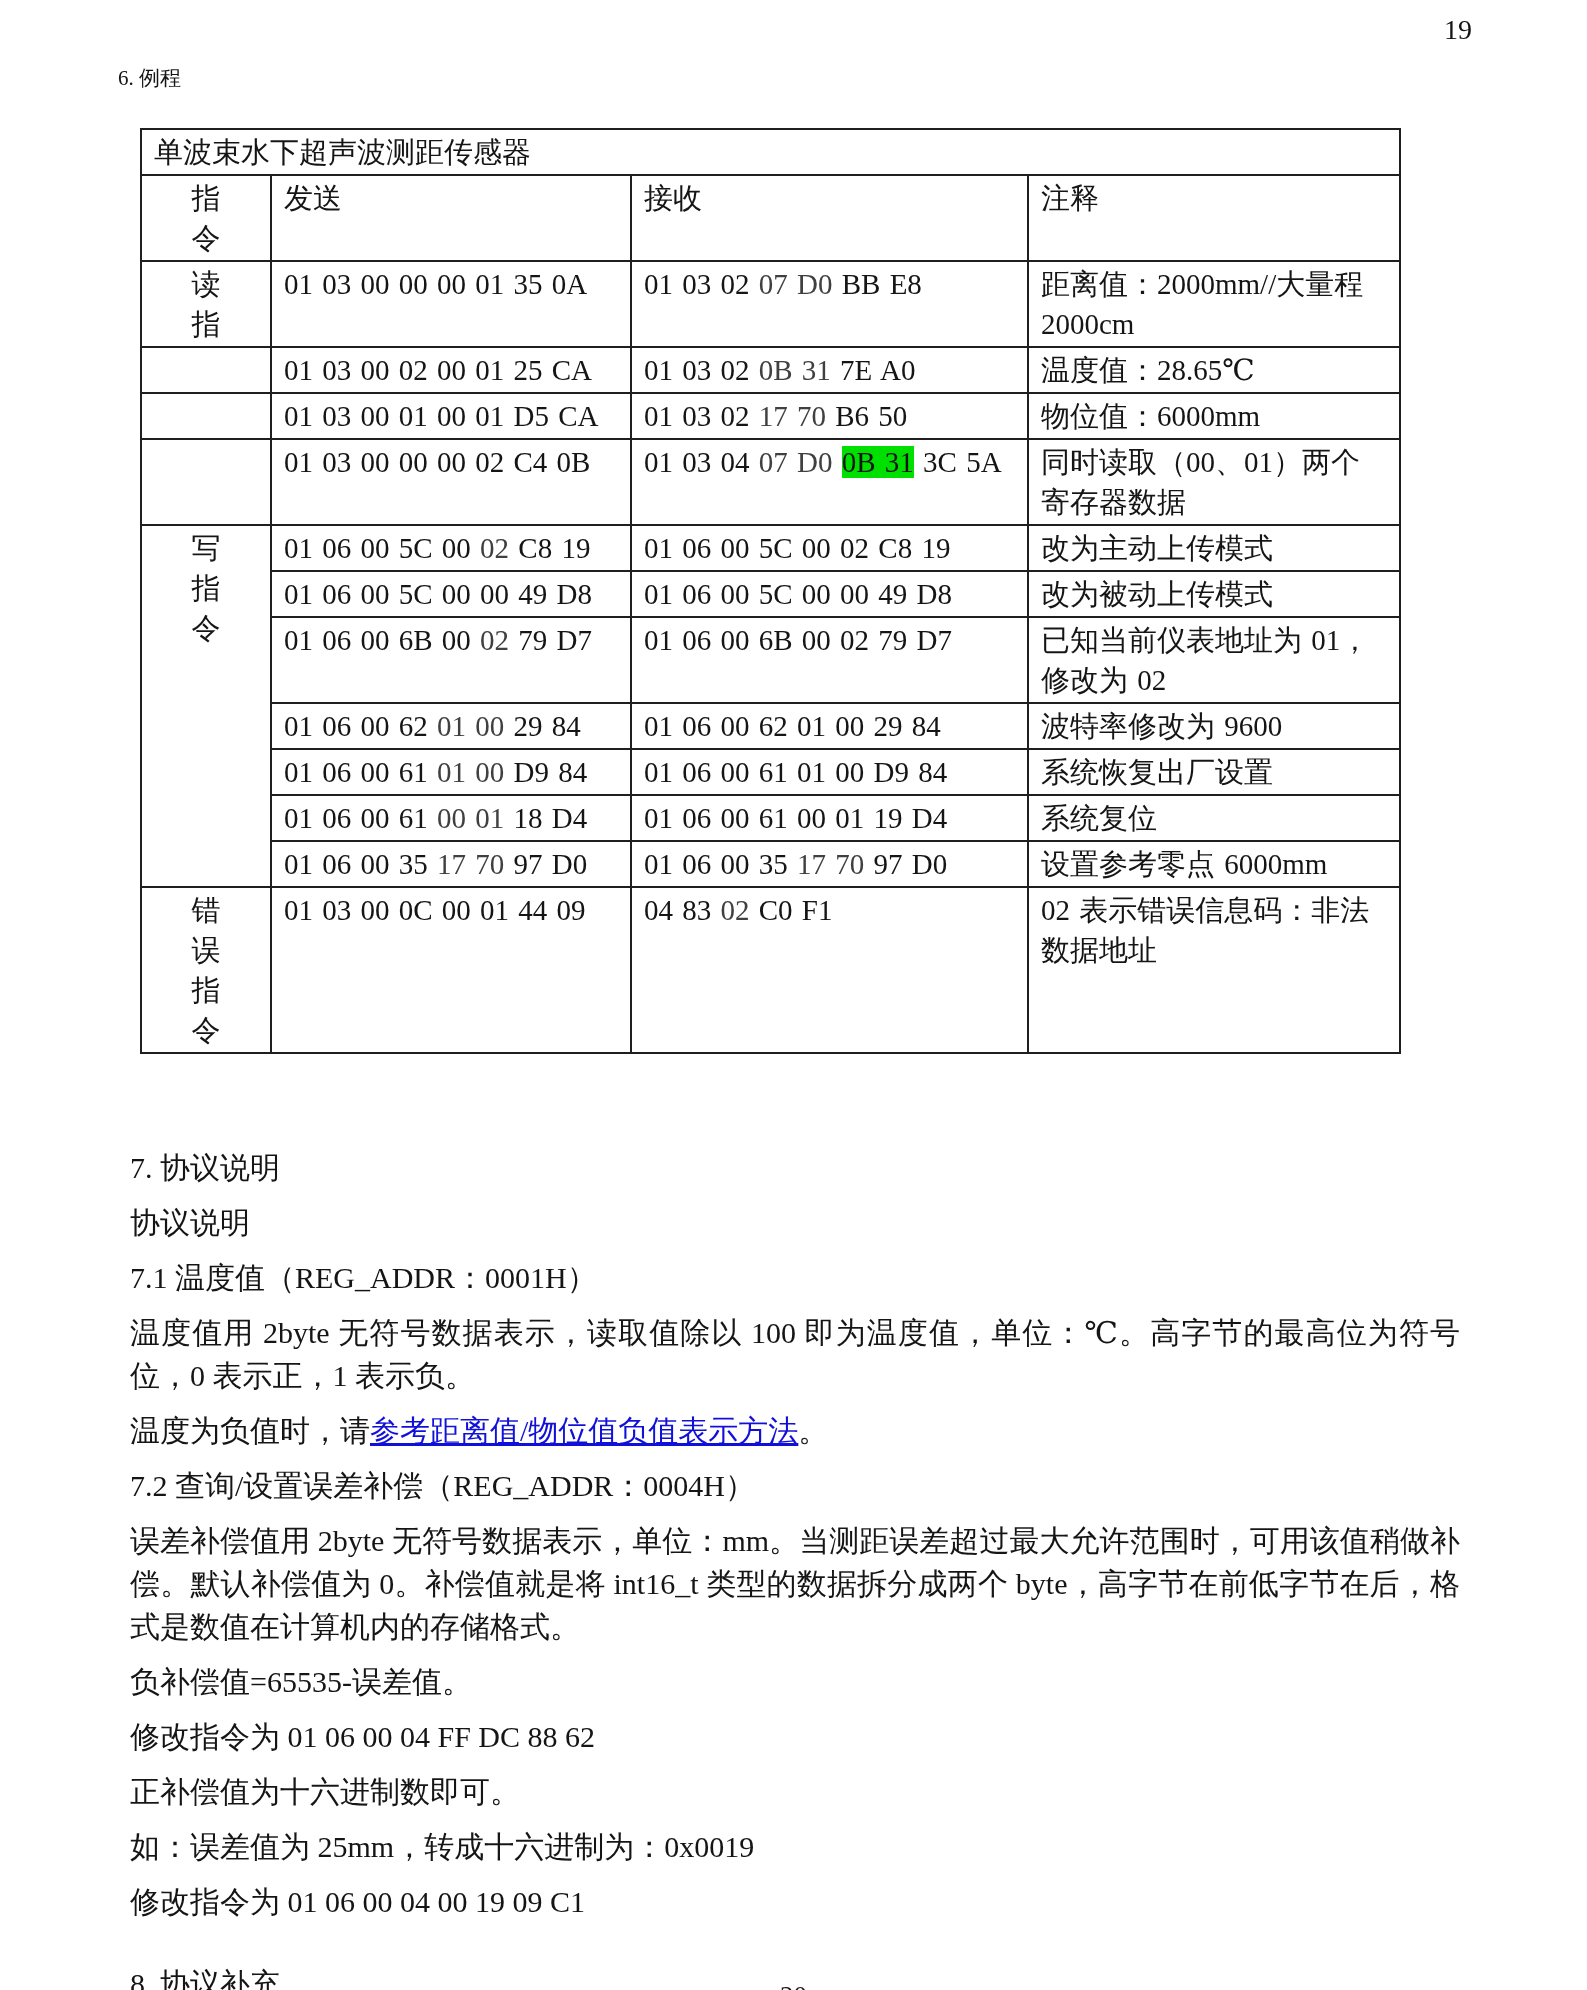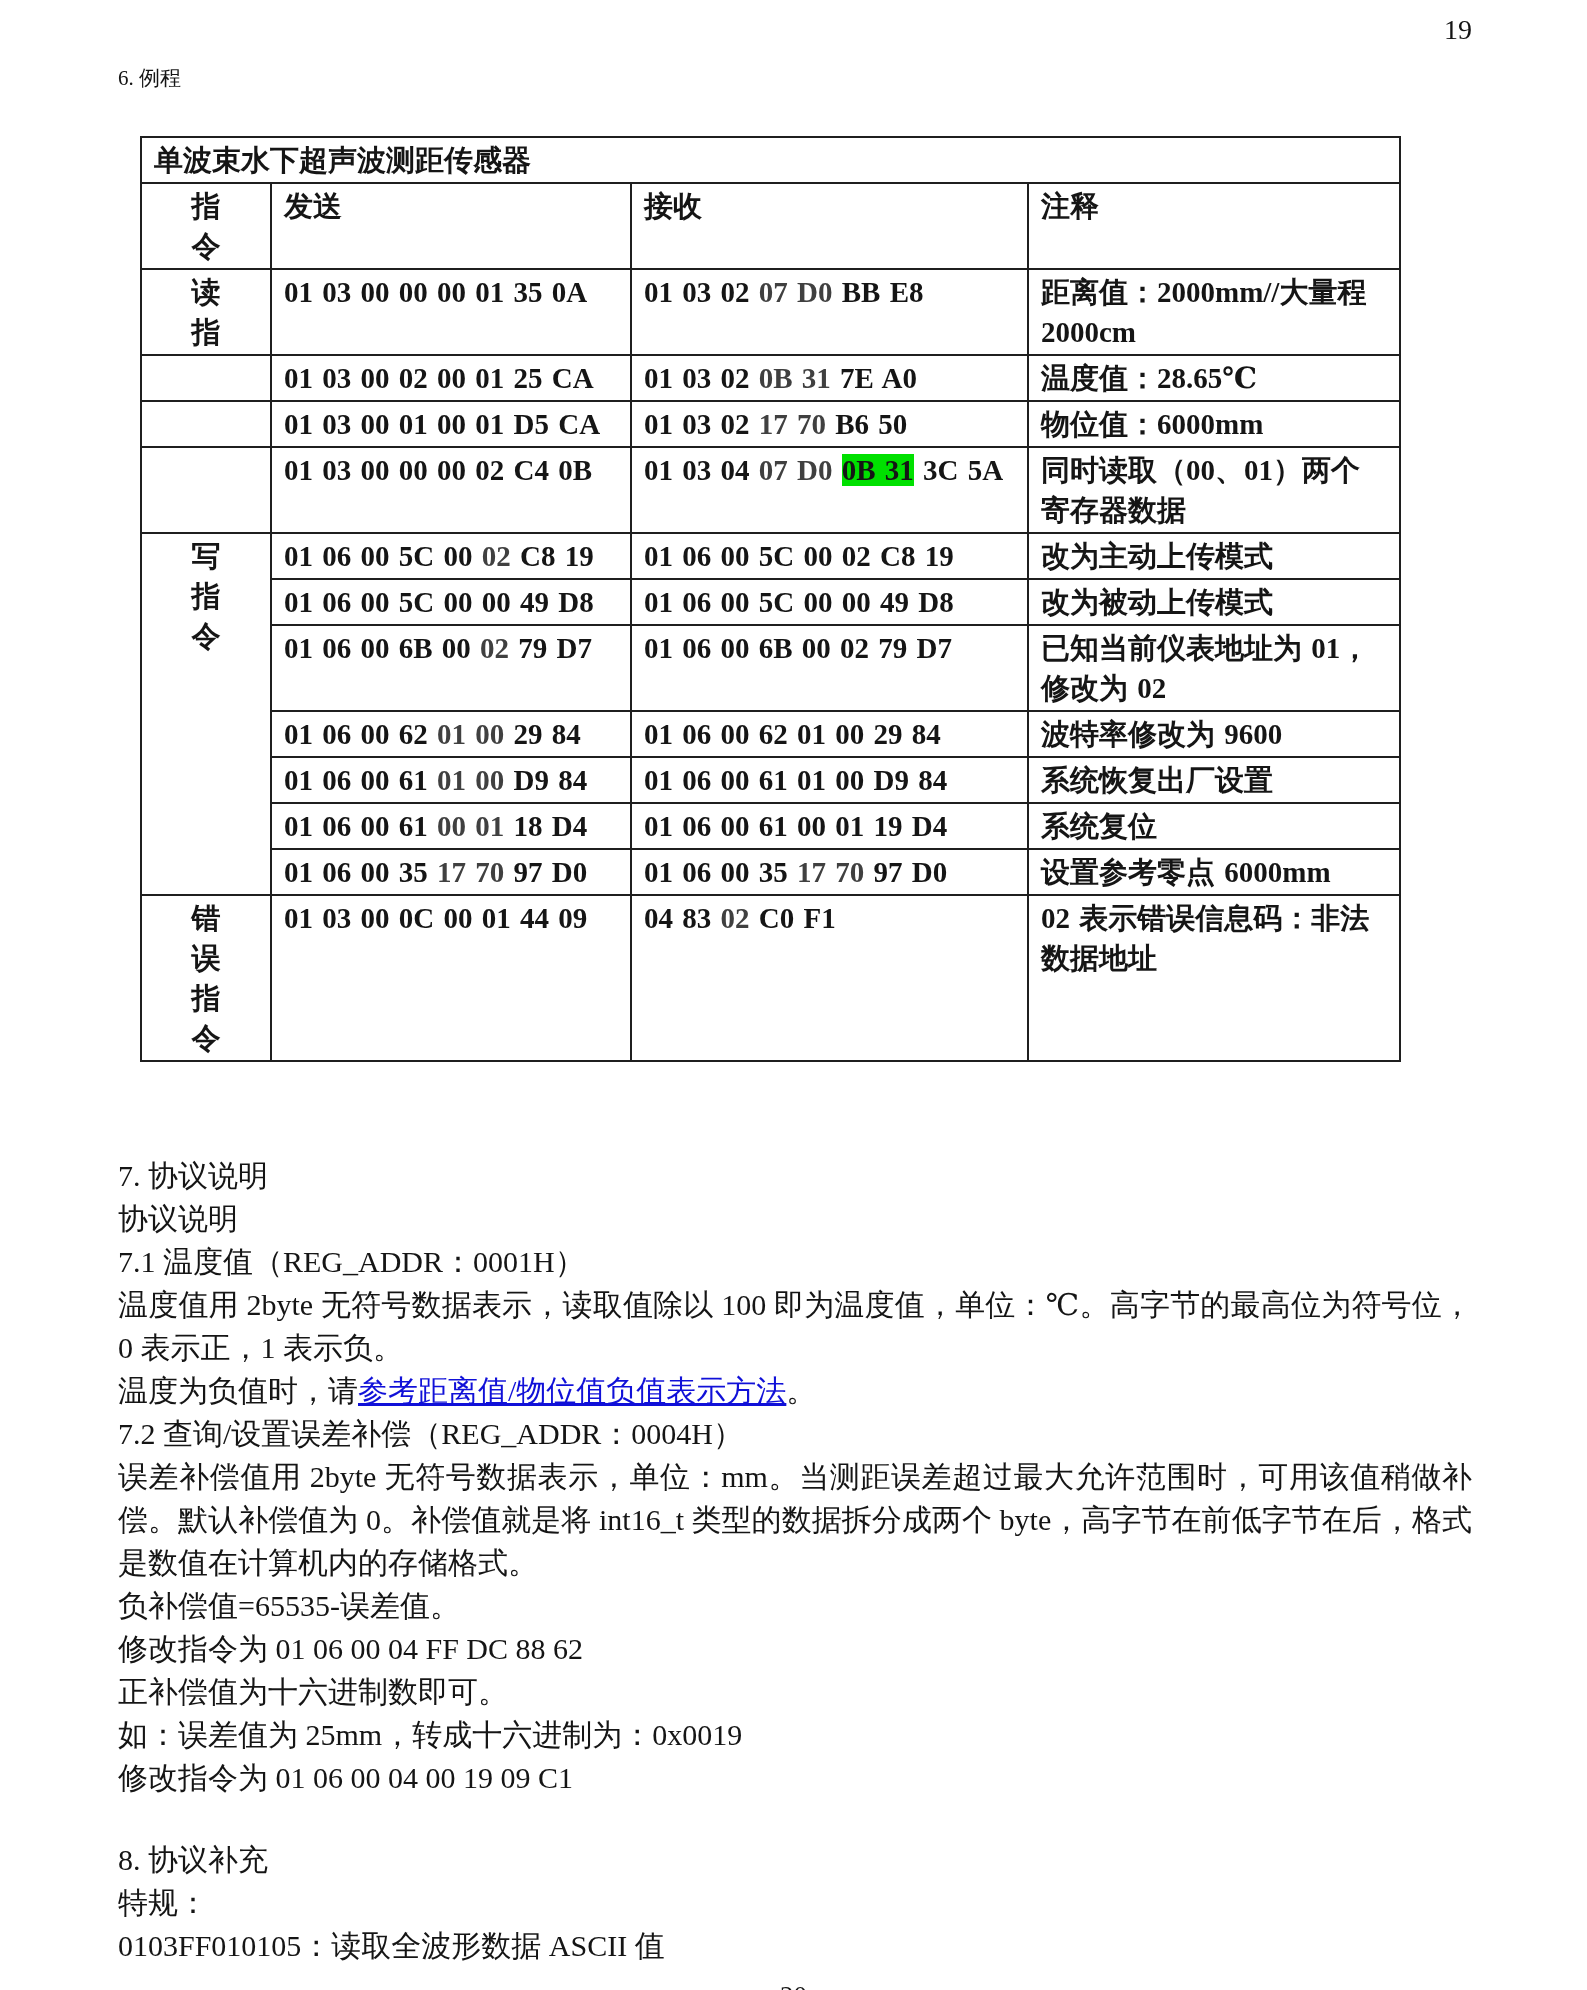--- a/index.html
+++ b/index.html
@@ -5,35 +5,35 @@
   html,body{margin:0;padding:0;}
   body{
     width:1587px;height:1990px;position:relative;overflow:hidden;
     background:#ffffff;color:#151515;
     font-family:"Liberation Serif","DejaVu Serif",serif;
   }
   .doc{padding:14px 115px 0 118px;}
   .pageno{text-align:right;font-size:28px;line-height:32px;margin:0;}
   .h-sec{font-size:21px;line-height:40px;font-weight:normal;margin:12px 0 0 0;}
   
-  table.cmd{border-collapse:collapse;table-layout:fixed;width:1259px;margin:38px 0 0 22px;font-weight:bold;}
+  table.cmd{border-collapse:collapse;table-layout:fixed;width:1259px;margin:30px 0 0 22px;}
   table.cmd td{
     border:2px solid #1f1f1f;padding:2px 12px;
     font-size:29px;line-height:40px;vertical-align:top;
     word-spacing:2px;overflow:hidden;
   }
   td.tcell{padding:2px 10px;}
   td.labelc{text-align:center;padding:2px 2px;}
   td.recv{word-spacing:10px;}
   td.recv.tight{word-spacing:2px;border-radius:24px;}
   .red{color:#404040;}
   .hl{background:#00e000;}
   
   .bodytext{margin-top:92px;font-size:30px;line-height:43px;}
-  .bodytext p{margin:0;}
+  .bodytext p{margin:12px;}
   .para{text-align:justify;}
   .doclink{color:#1010d8;text-decoration:underline;cursor:pointer;}
   .gap-before{margin-top:39px !important;}
   .sliver{
     position:absolute;left:0;right:0;top:1981px;height:9px;overflow:hidden;
     text-align:center;font-size:27px;line-height:30px;color:#151515;
   }
 </style>
 </head>
 <body>

